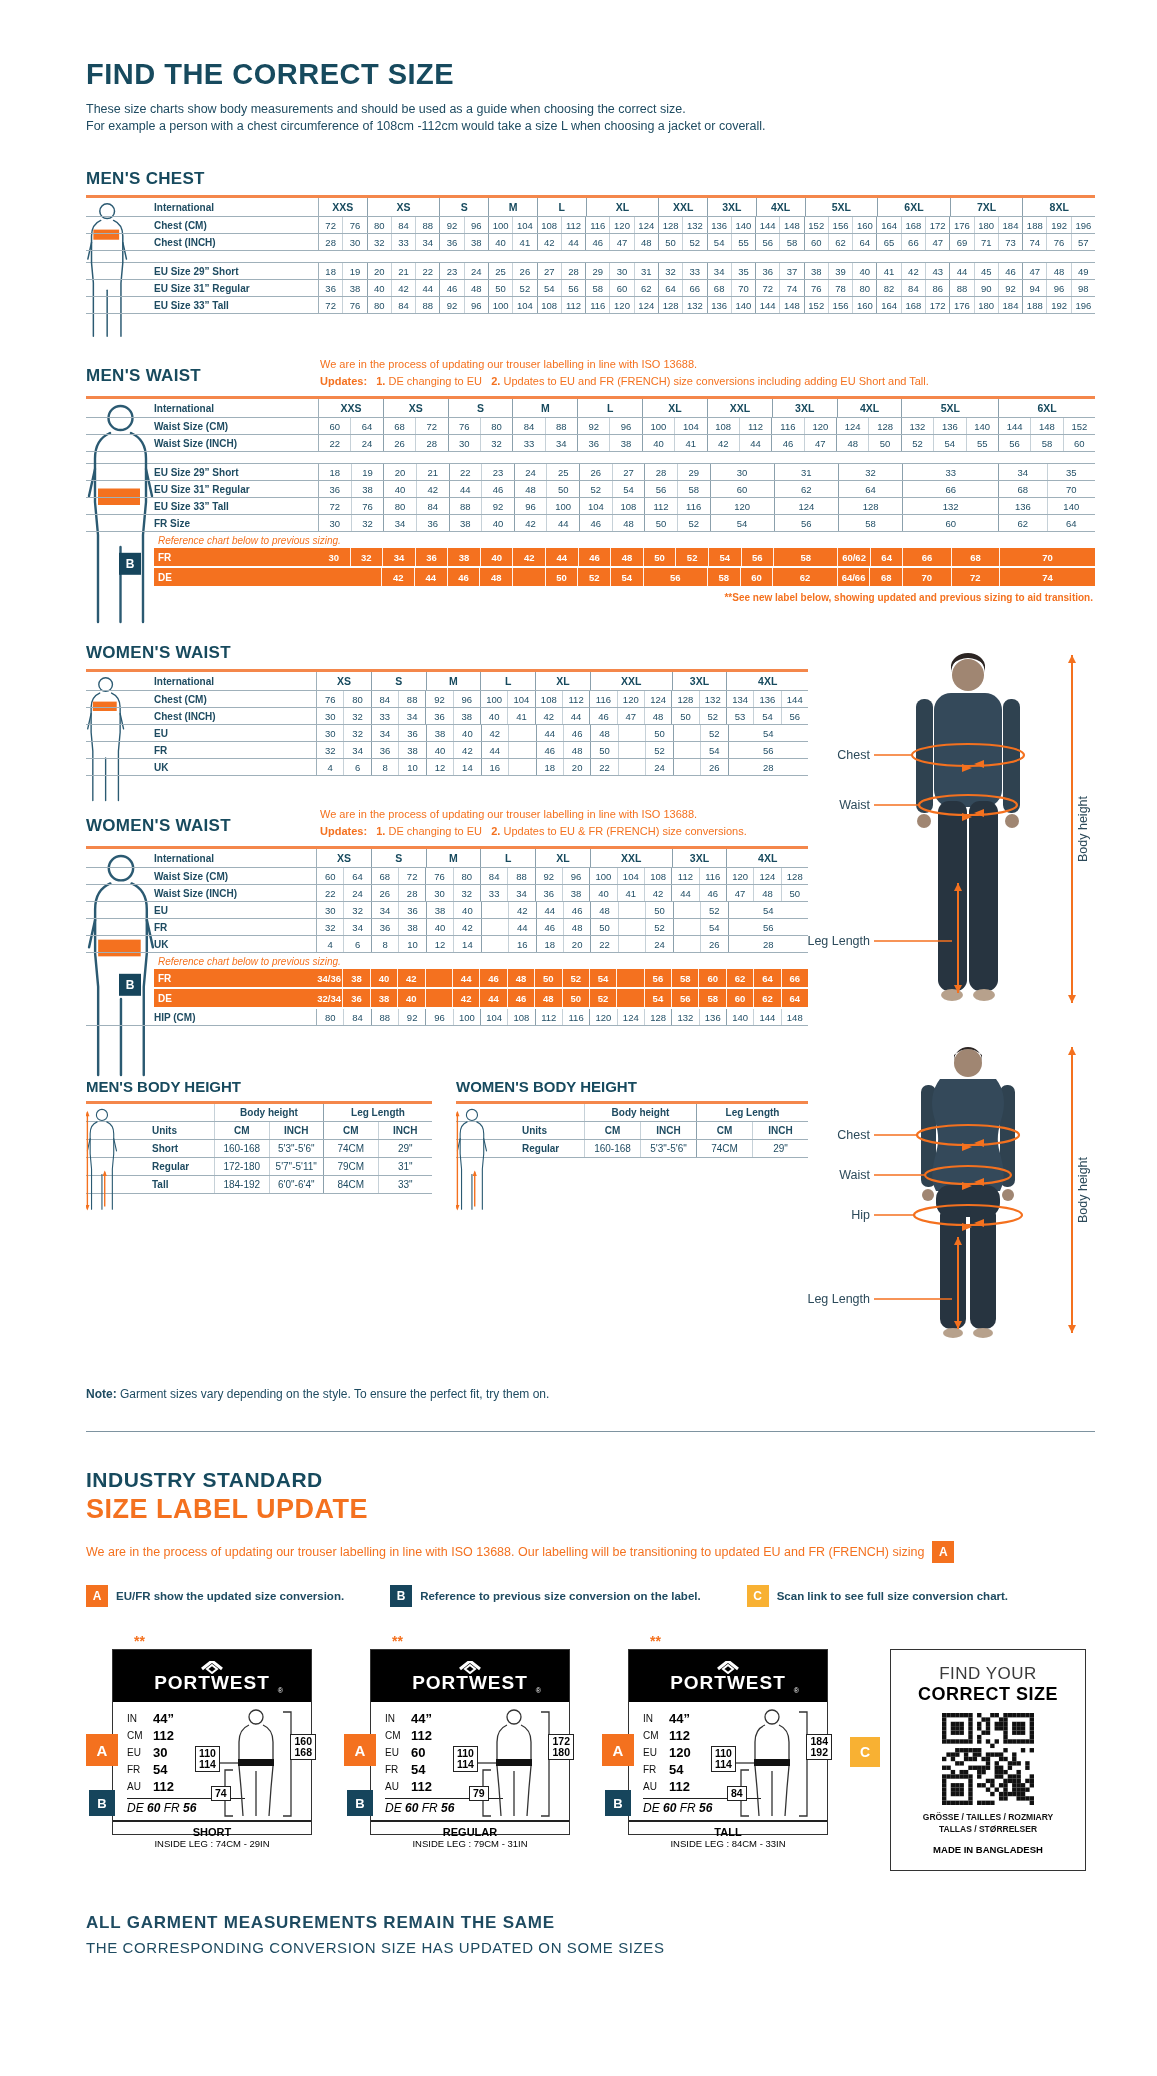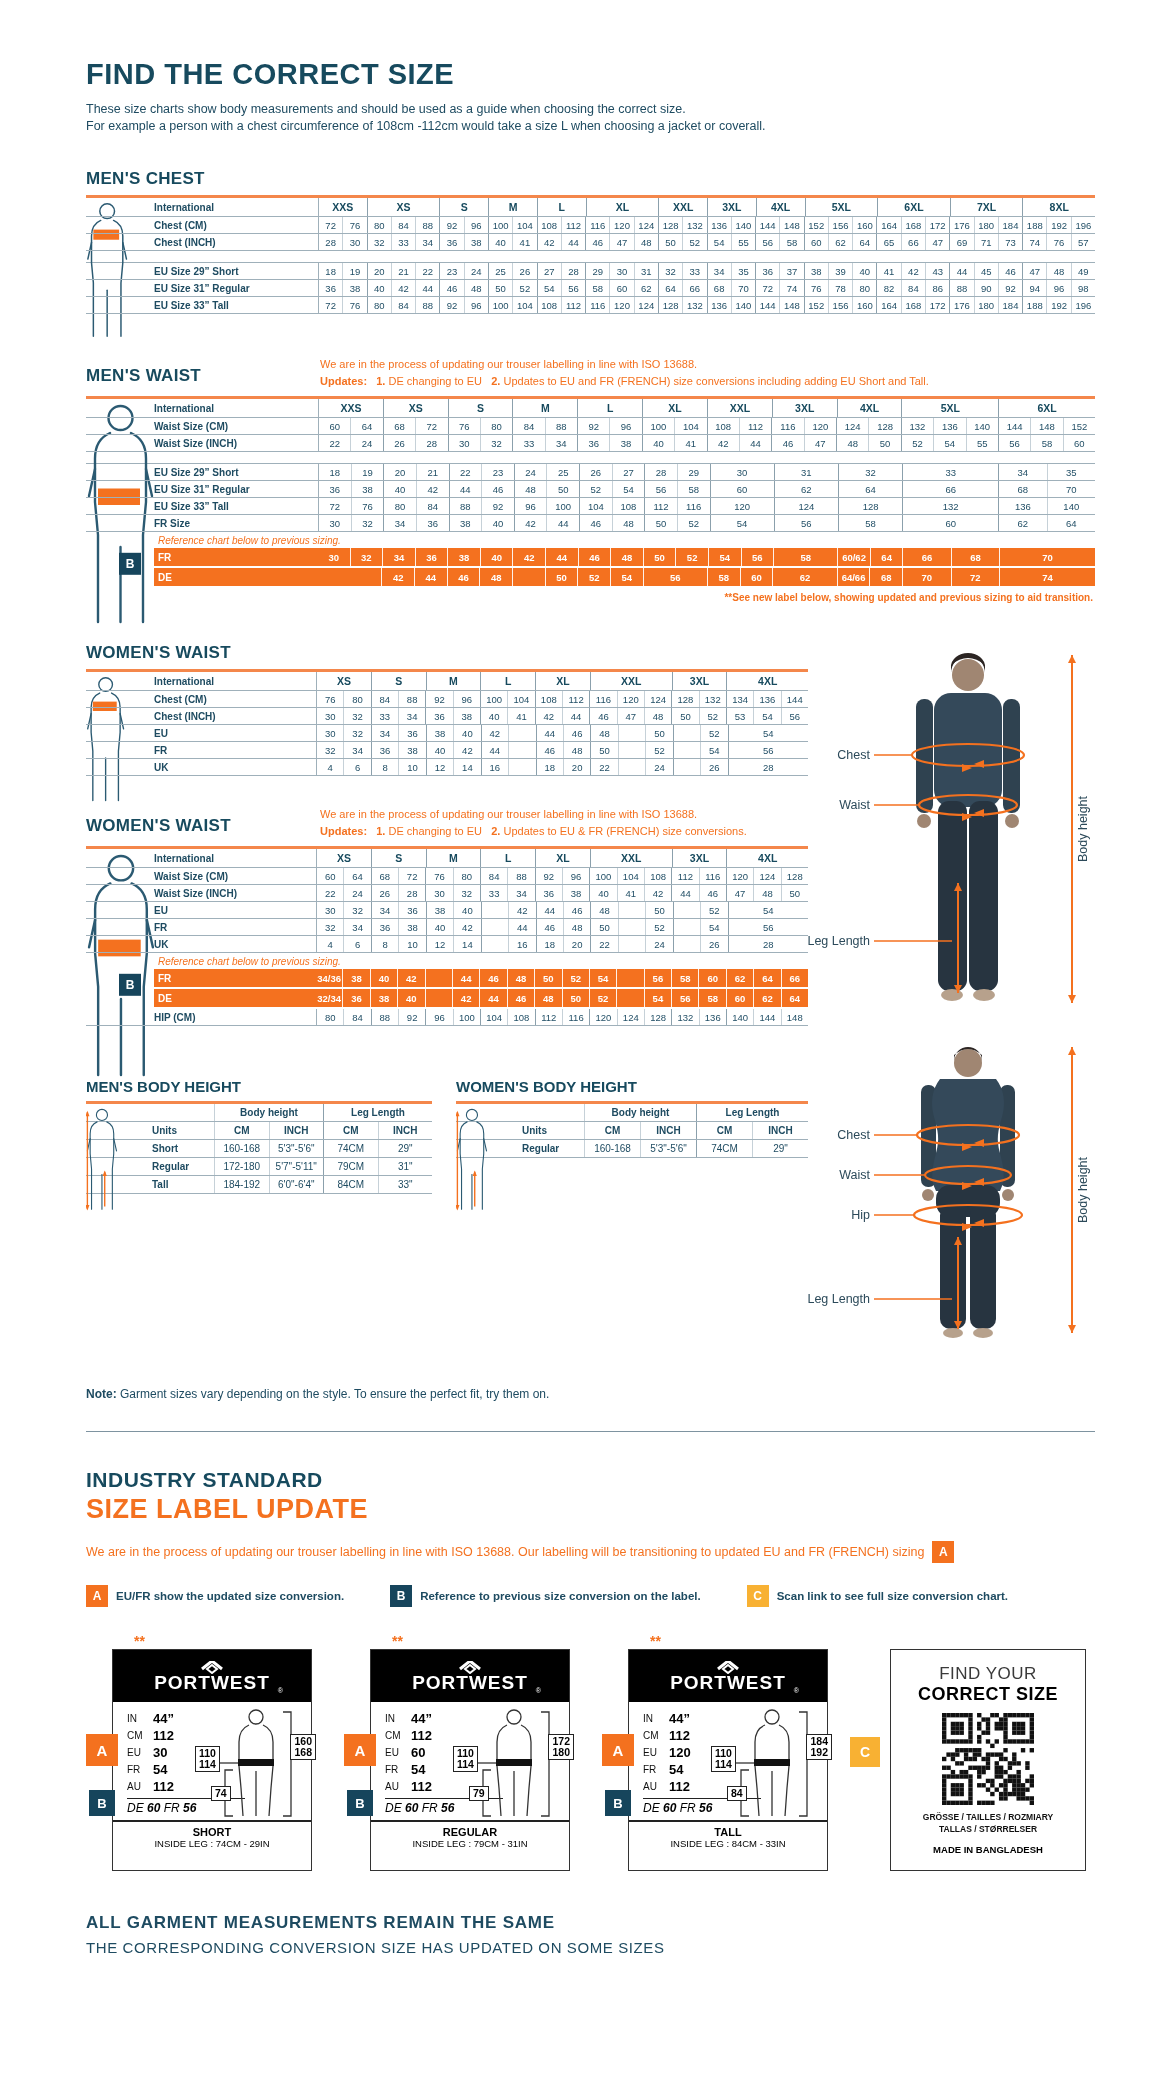--- a/index.html
+++ b/index.html
@@ -60,21 +60,21 @@
   .ind-l2{font-size:27px;font-weight:bold;color:#F4711F;margin:2px 0 0 0;letter-spacing:.5px;}
   .ind-para{font-size:12.5px;color:#F4711F;margin:16px 0 0 0;display:flex;align-items:center;gap:8px;}
   .badge{display:inline-flex;align-items:center;justify-content:center;font-weight:bold;color:#fff;}
   .badge.sq22{width:22px;height:22px;font-size:12px;}
   .legend{display:flex;gap:46px;margin:22px 0 0 0;align-items:center;}
   .legend-item{display:flex;align-items:center;gap:8px;font-size:11.5px;color:#1E4B61;font-weight:bold;}
   
   .cards{display:flex;margin:26px 0 0 26px;gap:58px;}
   .card-wrap{position:relative;width:200px;flex:none;}
   .card-stars{color:#F4711F;font-weight:bold;font-size:14px;height:16px;margin-left:22px;}
-  .card{position:relative;border:1.5px solid #333;background:#fff;height:222px;box-sizing:border-box;}
+  .card{position:relative;border:1.5px solid #333;background:#fff;height:186px;box-sizing:border-box;}
   .card-head{background:#000;height:52px;display:flex;flex-direction:column;align-items:center;justify-content:center;position:relative;}
   .pw-text{color:#fff;font-weight:bold;font-size:19px;letter-spacing:1px;line-height:18px;}
   .pw-reg{position:absolute;right:28px;bottom:8px;color:#fff;font-size:7px;}
   .card-body{position:relative;height:118px;padding:8px 0 0 14px;box-sizing:border-box;}
   .cv{display:flex;height:17px;align-items:center;width:72px;}
   .ck{width:26px;font-size:10px;color:#111;}
   .cval{font-size:13px;font-weight:bold;color:#000;}
   .cprev{border-top:1.5px solid #222;width:118px;margin-top:3px;padding-top:2px;
          font-style:italic;font-size:12px;color:#000;}
   .cprev b{font-weight:bold;}

